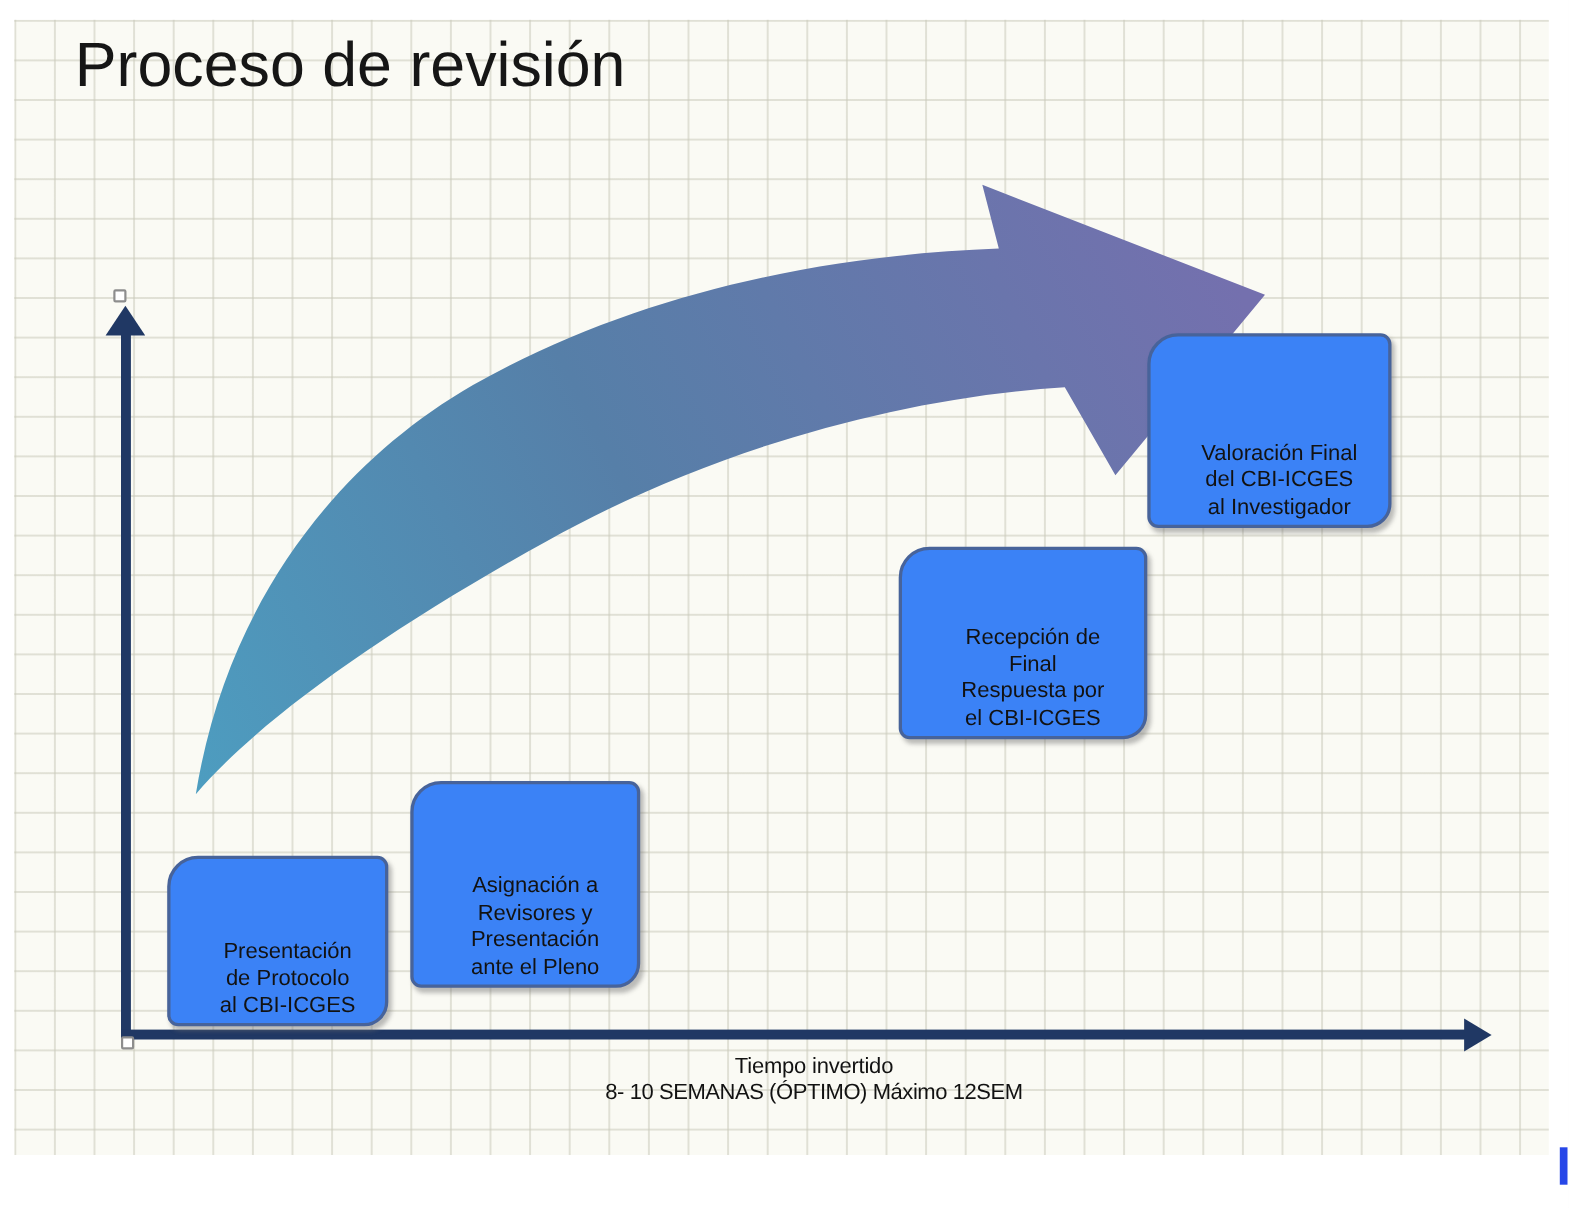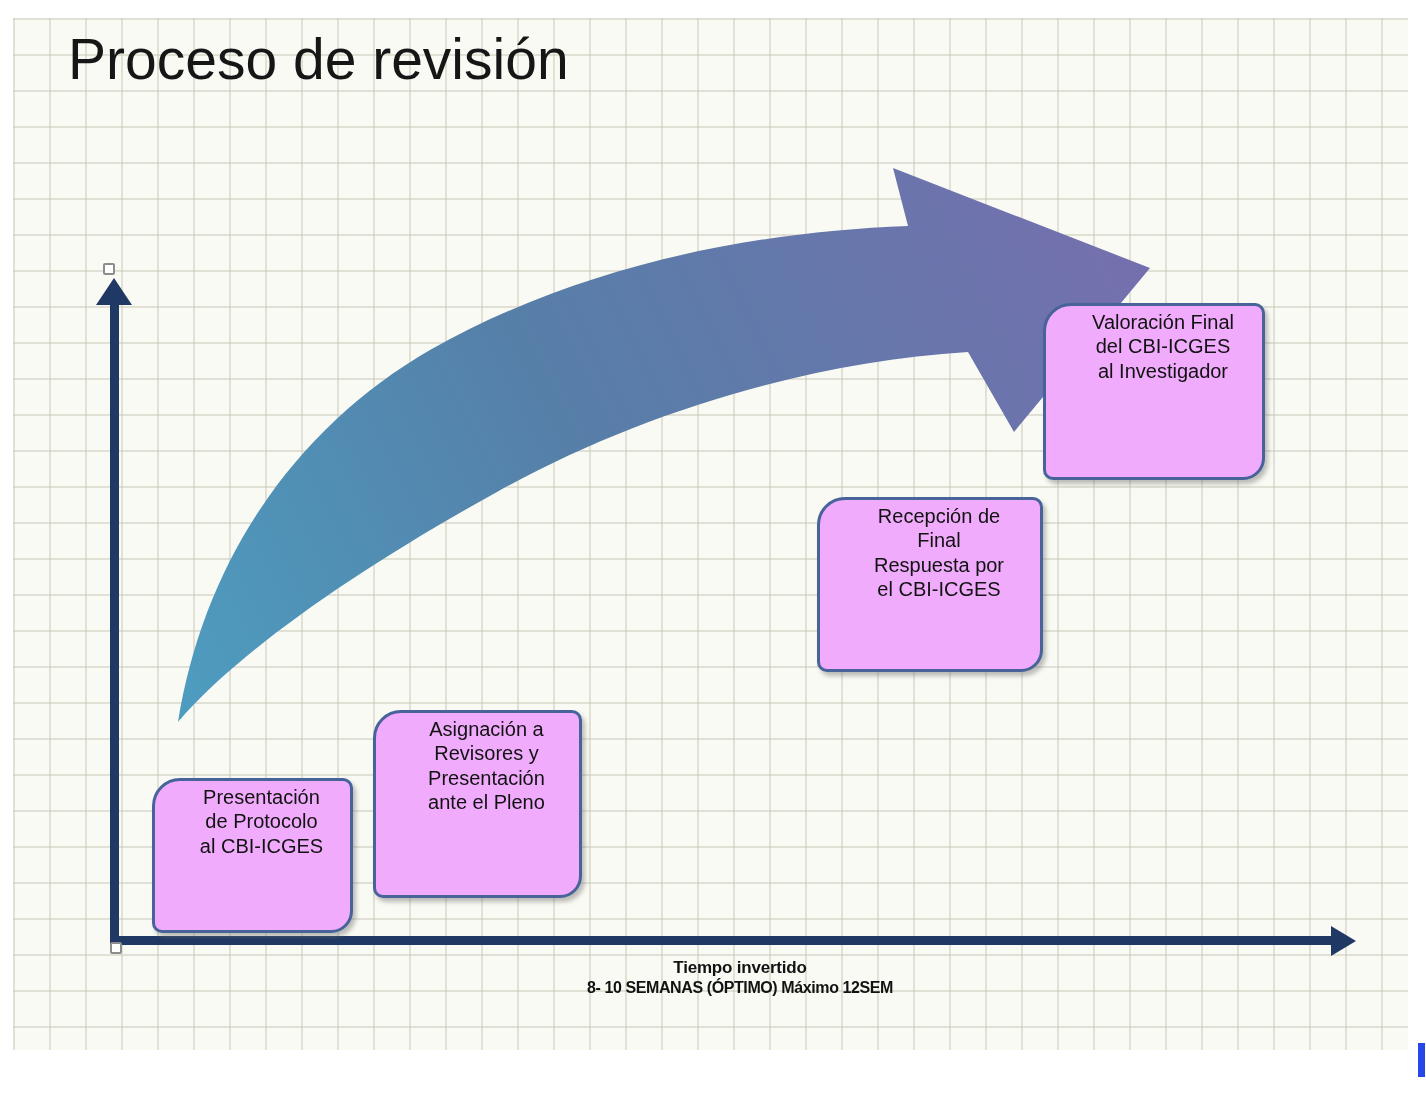--- a/index.html
+++ b/index.html
@@ -49,35 +49,35 @@
   .handle {
     position:absolute; width:12px; height:12px;
     background:#ffffff; border:2px solid #8d8d8d; border-radius:2px;
     box-sizing:border-box;
   }
   .handle-top    { left:103px; top:263px; }
   .handle-origin { left:110px; top:942px; }
 
   .callout {
     position:absolute; box-sizing:border-box;
-    background:#f0abfc; border:3px solid #47639a;
+    background:#3b82f6; border:3px solid #47639a;
     border-radius:28px 10px 22px 10px;
     box-shadow:3px 4px 4px rgba(110,110,110,.45);
-    display:flex; align-items:flex-start; justify-content:center;
+    display:flex; align-items:flex-end; justify-content:center;
     text-align:center; color:#121212;
     font-size:20px; line-height:1.22; font-weight:400;padding-left:18px;
   }
   .callout span { white-space:pre-line; display:block; padding:4px 6px; }
 
   .axis-label {
     position:absolute; left:500px; top:958px; width:480px;
     text-align:center; color:#121212;
   }
-  .axis-line1 { font-size:17px; font-weight:bold; letter-spacing:-0.2px; }
-  .axis-line2 { font-size:16px; font-weight:bold; letter-spacing:-0.4px; margin-top:1px; }
+  .axis-line1 { font-size:20px; font-weight:normal; letter-spacing:-0.2px; }
+  .axis-line2 { font-size:20px; font-weight:normal; letter-spacing:-0.4px; margin-top:1px; }
 
   .cursor-bar {
     position:absolute; left:1418px; top:1043px; width:7px; height:34px;
     background:#2747e8;
   }
 </style>
 </head>
 <body>
 
 <div id="slide">

